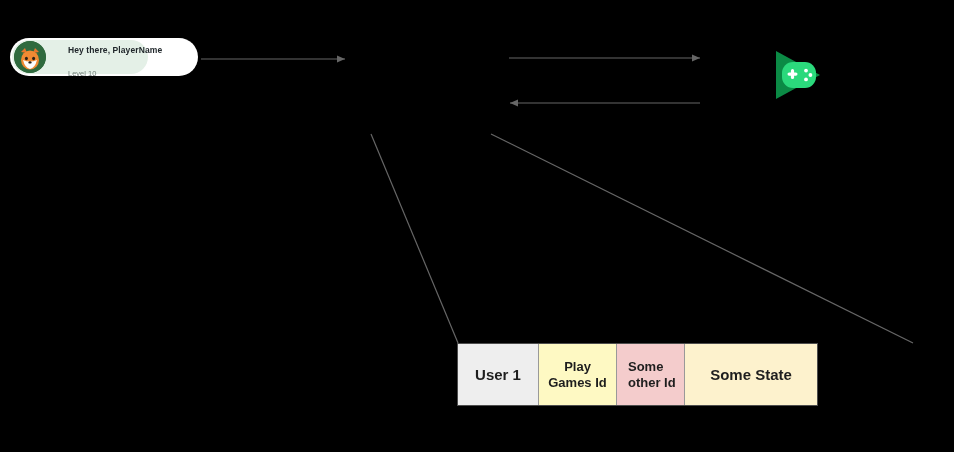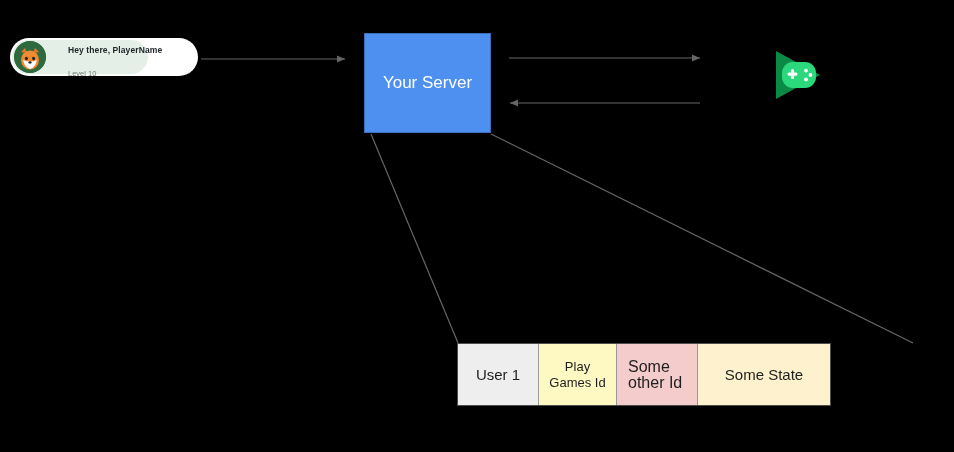--- a/index.html
+++ b/index.html
@@ -29,26 +29,26 @@
   .server-box span{color:#ffffff;font-size:17px;line-height:20px;}
 
   
   .pg-icon{position:absolute;left:772px;top:48px;width:56px;height:54px;}
 
   
   .db-table{position:absolute;left:457px;top:343px;height:63px;display:flex;
      border:1px solid #4d4d4d;box-sizing:border-box;}
   .cell{box-sizing:border-box;border-right:1px solid #999;
      display:flex;align-items:center;justify-content:center;text-align:center;
-     font-size:13.5px;color:#1e1e1e;line-height:16px;padding:0 4px;}
+     font-size:13.5px;color:#1e1e1e;line-height:16px;padding:0 4px;font-weight:bold;}
   .cell:last-child{border-right:none;}
   .c-user{width:81px;background:#eeeeee;font-size:15px;}
   .c-pg{width:78px;background:#fef9c3;font-size:13px;}
   .c-social{width:79px;background:#c9daf8;font-size:13px;}
-  .c-some{width:81px;background:#f4cccc;font-size:16px;justify-content:flex-start;
+  .c-some{width:68px;background:#f4cccc;font-size:13px;justify-content:flex-start;
      text-align:left;padding-left:11px;}
   .c-state{width:132px;background:#fdf2cd;font-size:15px;}
 </style>
 </head>
 <body>
 
 <div class="stage">
 
   <svg class="lines" viewBox="0 0 954 452">
     <defs>
@@ -94,23 +94,20 @@
         <ellipse cx="19.6" cy="17.5" rx="1.5" ry="1.8" fill="#2a2118"></ellipse>
         <ellipse cx="16" cy="21.4" rx="1.6" ry="1.2" fill="#2a2118"></ellipse>
       </svg>
     </div>
     <div class="card-text">
       <div class="greet">Hey there, PlayerName</div>
       <div class="level">Level 10</div>
     </div>
   </div>
 
-  <div class="server-box">
-    <span>Your Server</span>
-  </div>
 
   <div class="pg-icon">
     <svg width="56" height="54" viewBox="0 0 56 54">
       <path d="M4,3 L4,51 L48,27 z" fill="#0b8a45"></path>
       <g>
         <rect x="10" y="14" width="34" height="26" rx="11" fill="#2bd97c"></rect>
         <rect x="15.5" y="24.5" width="10" height="3.2" rx="1.6" fill="#ffffff"></rect>
         <rect x="18.9" y="21.1" width="3.2" height="10" rx="1.6" fill="#ffffff"></rect>
         <circle cx="34" cy="22.6" r="1.9" fill="#ffffff"></circle>
         <circle cx="38.4" cy="27" r="1.9" fill="#ffffff"></circle>

